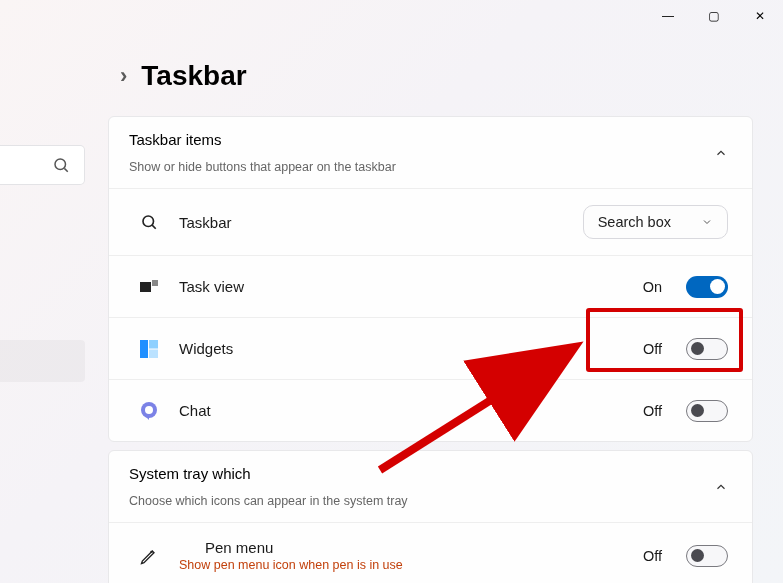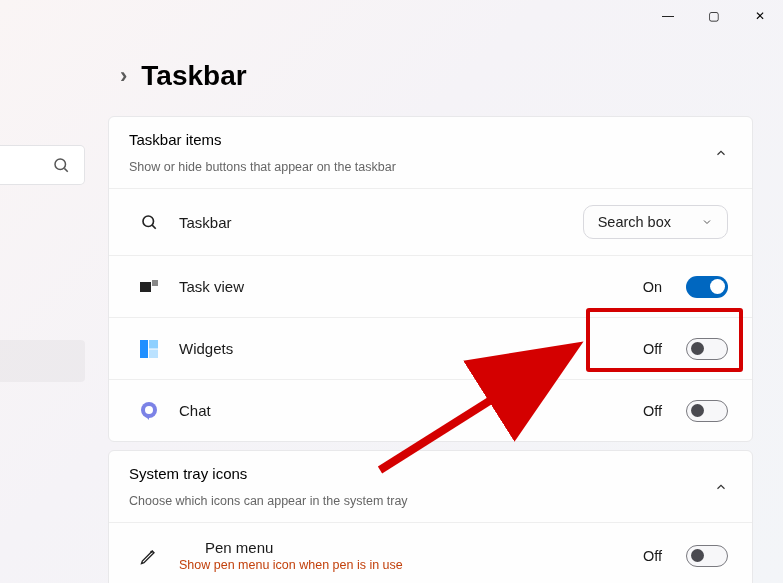--- a/index.html
+++ b/index.html
@@ -291,21 +291,21 @@
       <div class="toggle-wrap">
         <span class="toggle-state">Off</span>
         <div class="toggle off"></div>
       </div>
     </div>
   </div>
 
   <div class="card">
     <div class="card-header">
       <div class="titles">
-        <div class="t1">System tray icons</div>
+        <div class="t1">System tray which</div>
         <div class="t2">Choose which icons can appear in the system tray</div>
       </div>
       <svg width="14" height="14" viewBox="0 0 24 24" fill="none" stroke="#333" stroke-width="2">
           <polyline points="6 15 12 9 18 15"></polyline>
         </svg>
     </div>
 
     <div class="row">
       <div class="icon-slot">
         <svg width="20" height="20" viewBox="0 0 24 24" fill="none" stroke="#222" stroke-width="1.6">

